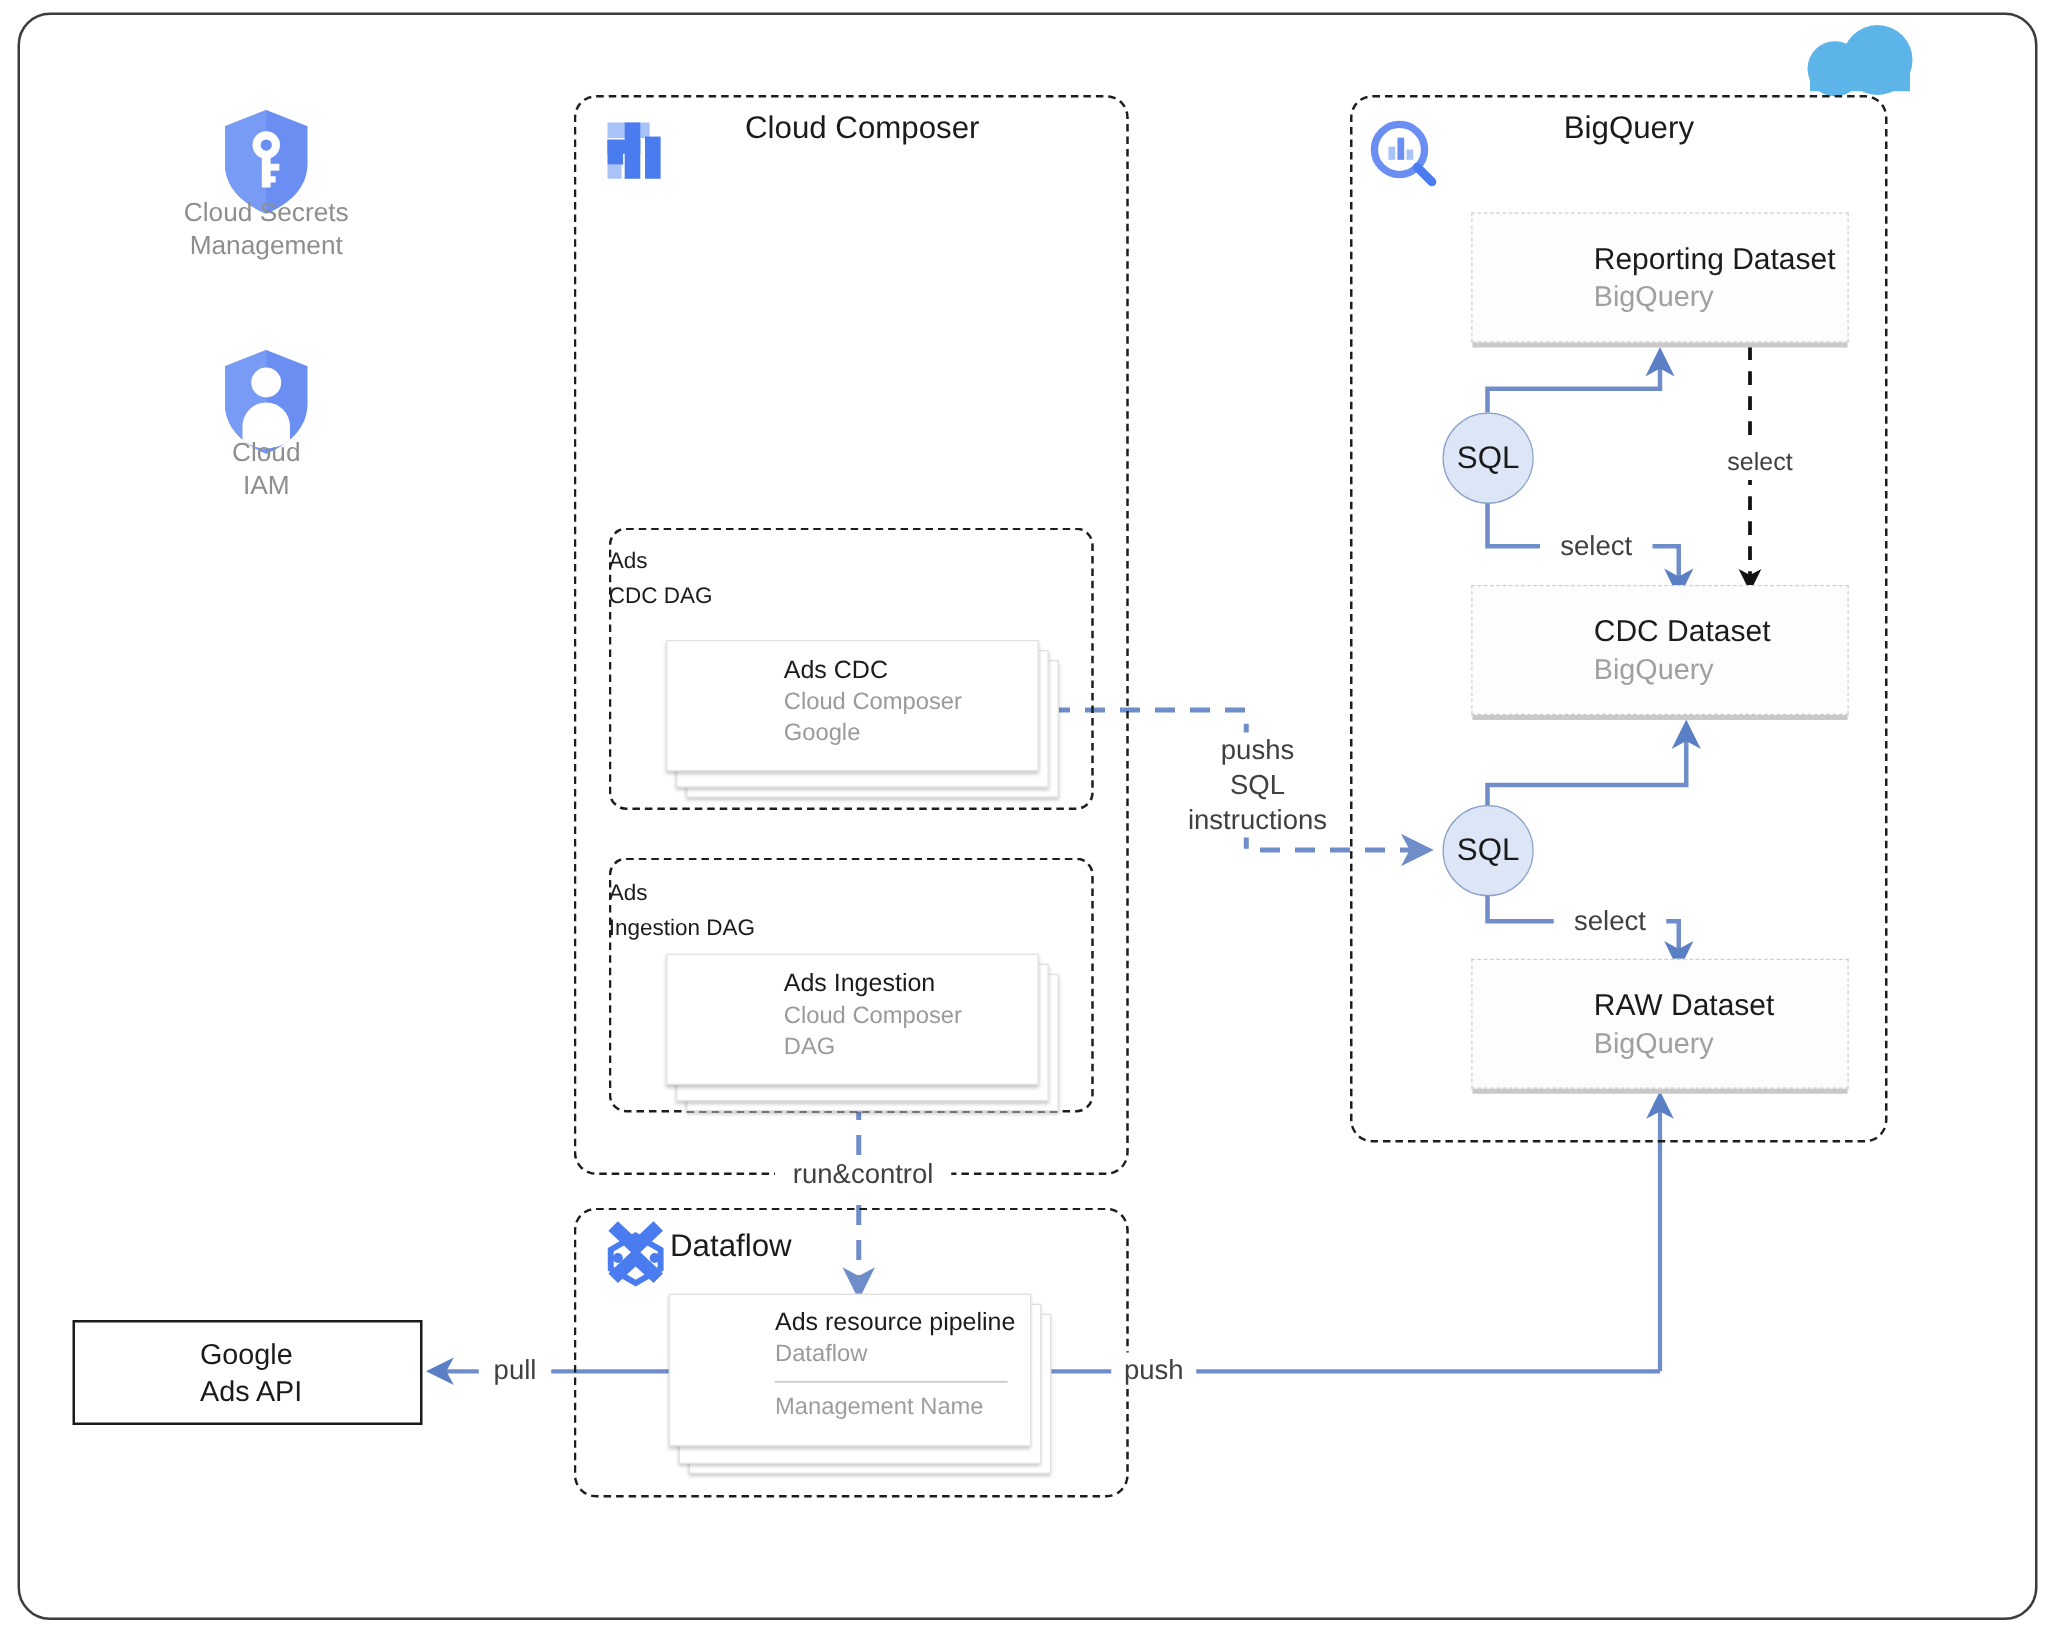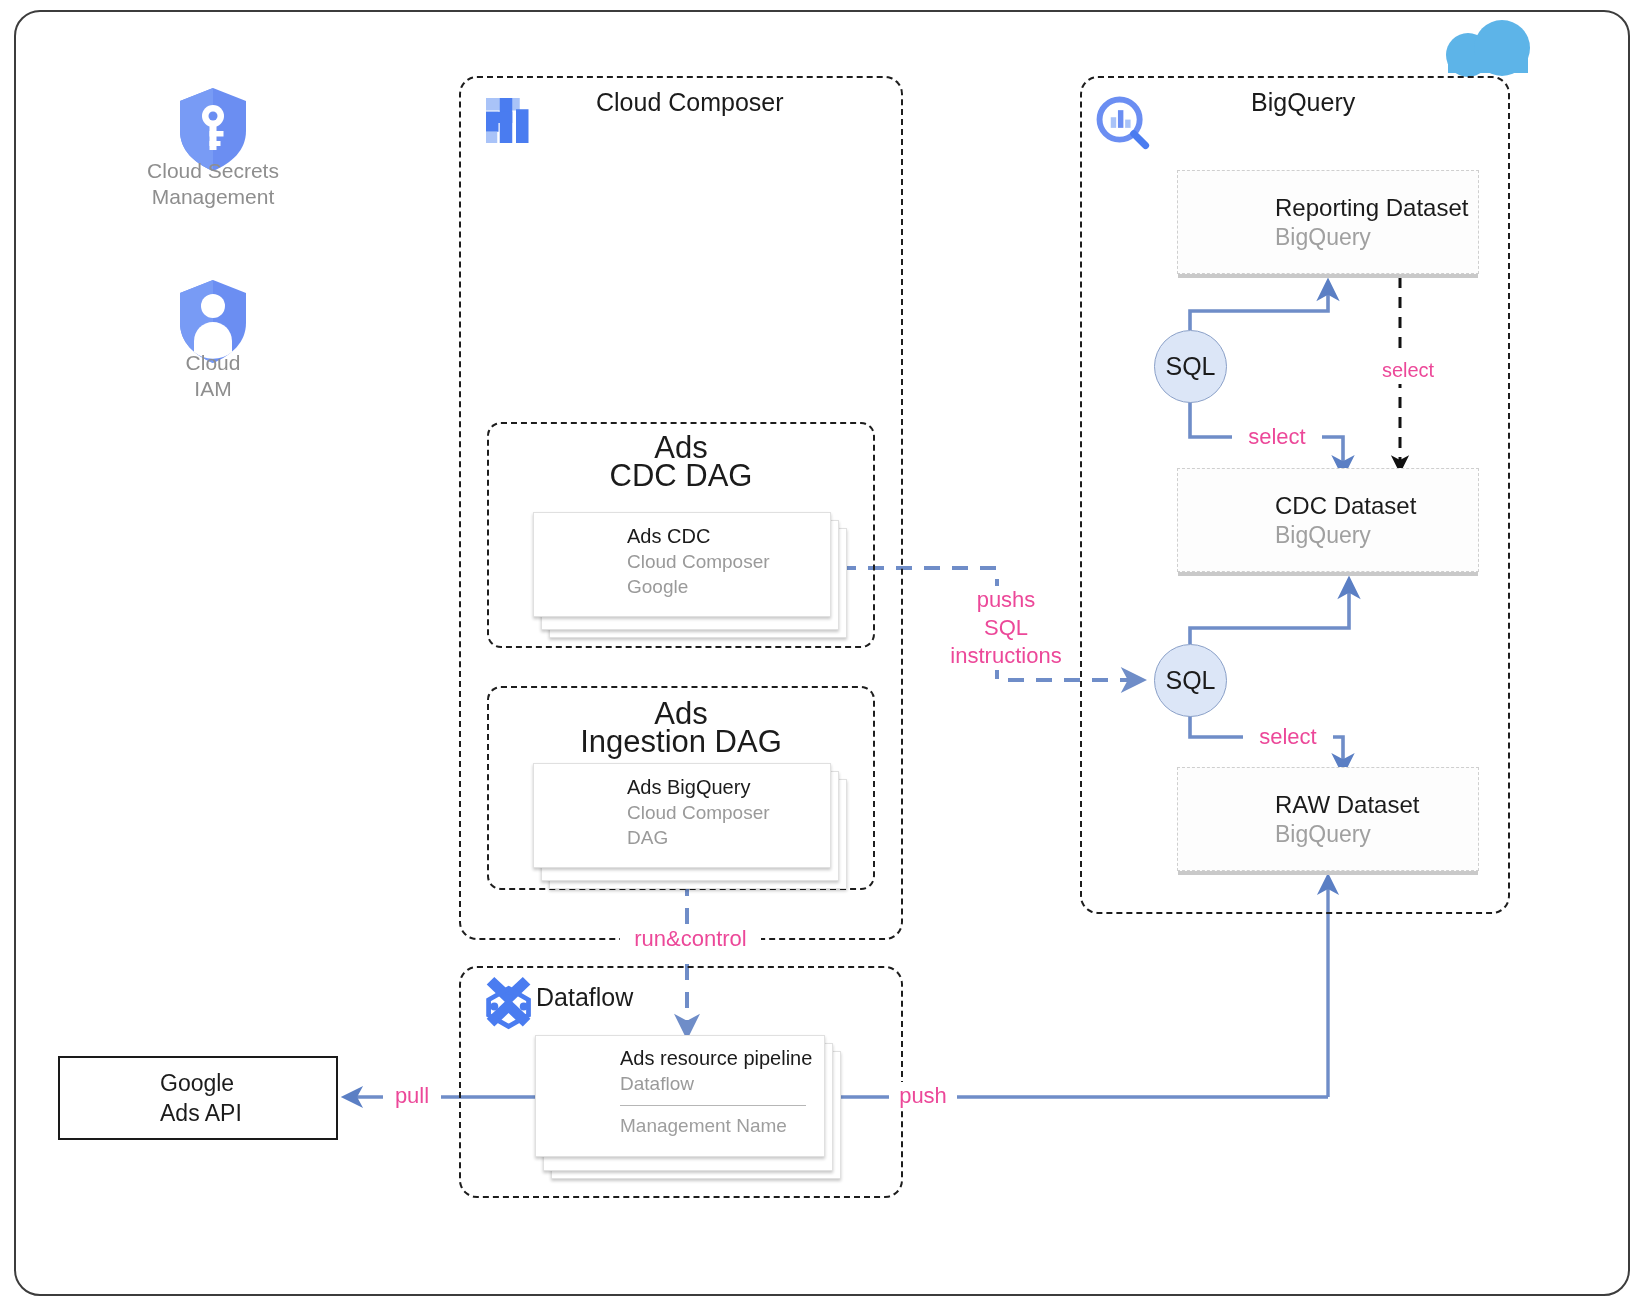--- a/index.html
+++ b/index.html
@@ -21,21 +21,21 @@
   }
   .group-title{
     font-size:25px;color:#1b1b1b;white-space:nowrap;
   }
 
   
   .sub-dash{
     border:2px dashed #1d1d1d;border-radius:14px;box-sizing:border-box;background:transparent;
   }
   .sub-title{
-    font-size:31px;color:#1b1b1b;text-align:center;line-height:28px;white-space:pre-line;
+    font-size:18px;color:#1b1b1b;line-height:28px;white-space:pre-line;
   }
 
   
   .stack{position:absolute;}
   .stack .sheet{
     position:absolute;background:#ffffff;border:1px solid #e0e0e0;
     box-shadow:0 2px 3px rgba(0,0,0,.22);box-sizing:border-box;
   }
   .stack .sheet.s3{left:16px;top:16px;}
   .stack .sheet.s2{left:8px;top:8px;}
@@ -70,21 +70,21 @@
     font-size:25px;color:#1b1b1b;box-sizing:border-box;
   }
 
   
   .iconlabel{
     position:absolute;text-align:center;font-size:21px;color:#8e8e8e;line-height:26px;white-space:pre-line;
   }
 
   
   .edge-label{
-    position:absolute;font-size:22px;color:#ec4899;background:#ffffff;
+    position:absolute;font-size:22px;color:#404040;background:#ffffff;
     text-align:center;line-height:28px;white-space:pre-line;padding:0 3px;
   }
 
   svg.overlay{position:absolute;left:0;top:0;width:1645px;height:1308px;pointer-events:none;}
 </style>
 </head>
 <body>
 
 <div id="canvas">
 
@@ -257,21 +257,21 @@
   <div class="abs sub-dash" style="left:487px;top:686px;width:388px;height:204px;"></div>
   <div class="abs sub-title" style="left:487px;top:700px;width:388px;">Ads
 Ingestion DAG</div>
 
   <div class="stack" style="left:533px;top:763px;width:320px;height:120px;">
     <div class="sheet s3" style="width:298px;height:110px;"></div>
     <div class="sheet s2" style="width:298px;height:110px;"></div>
     <div class="sheet s1" style="width:298px;height:105px;">
       <div class="card-inner">
         <div class="card-txt" style="margin-left:93px;margin-top:10px;">
-          <div class="card-title">Ads BigQuery</div>
+          <div class="card-title">Ads Ingestion</div>
           <div class="card-sub">Cloud Composer</div>
           <div class="card-sub">DAG</div>
         </div>
       </div>
     </div>
   </div>
 
   <div class="abs group-dash" style="left:459px;top:966px;width:444px;height:232px;"></div>
   <div class="abs group-title" style="left:536px;top:983px;font-size:25px;">Dataflow</div>
 

